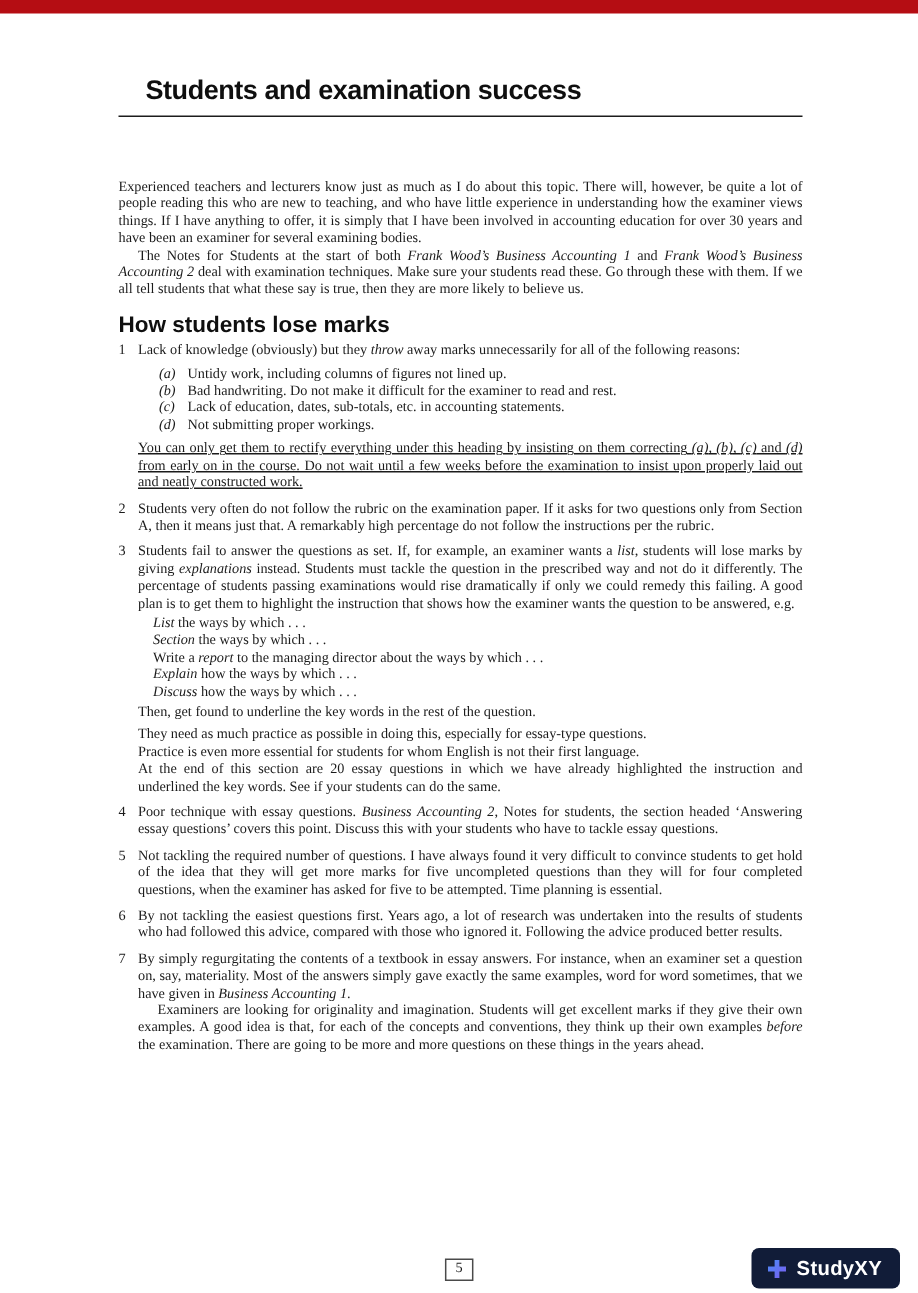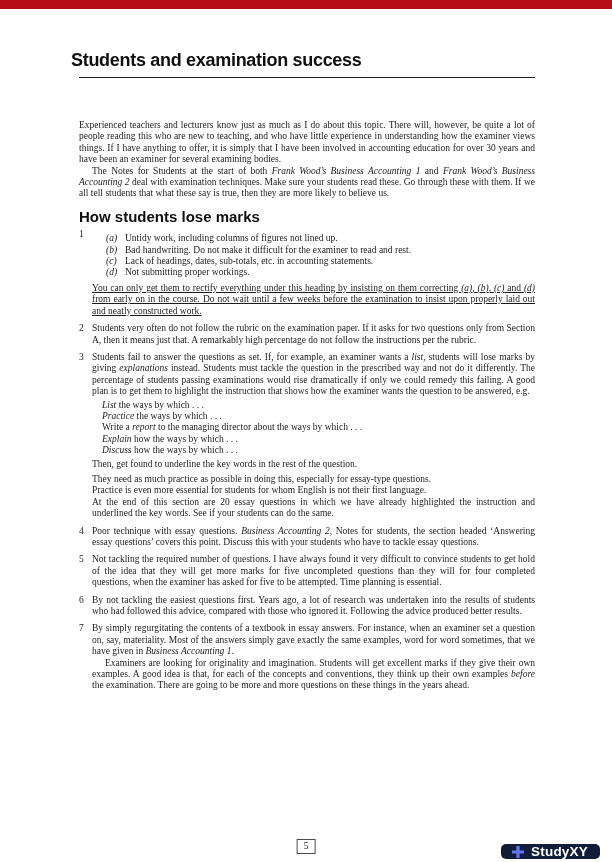--- a/index.html
+++ b/index.html
@@ -3,21 +3,21 @@
 <meta charset="utf-8">
 <style>
   html,body{margin:0;padding:0;}
   body{
     width:612px;height:862px;position:relative;overflow:hidden;
     background:#ffffff;color:#1b1b1b;
     font-family:"Liberation Serif", serif;
   }
   .topbar{position:absolute;top:0;left:0;right:0;height:9px;background:#b50d13;}
   .title{
-    position:absolute;top:50px;left:71px;width:456px;margin:0;
+    position:absolute;top:50px;left:97px;width:456px;margin:0;
     font-family:"Liberation Sans", sans-serif;font-size:18px;font-weight:700;
     color:#0f0f0f;letter-spacing:-0.3px;
   }
   .rule{position:absolute;top:77px;left:79px;width:456px;border-top:1.4px solid #1c1c1c;}
   .content{
     position:absolute;top:120px;left:79px;width:456px;
     font-size:9.5px;line-height:11.4px;text-align:justify;
   }
   .para{margin:0;}
   .para.first-indent{text-indent:13px;}
@@ -35,21 +35,21 @@
   .after{margin-top:4px;text-decoration:underline;}
   .examples{margin:2px 0 2px 10px;text-align:left;}
   .exline{margin:0;}
   .notes{margin-top:4px;}
   .pagenum{
     position:absolute;bottom:8px;left:50%;transform:translateX(-50%);
     border:1px solid #4a4a4a;padding:1px 6px;font-size:9.5px;line-height:11px;
     background:#fff;
   }
   .logo{
-    position:absolute;right:12px;bottom:3px;height:15px;
+    position:absolute;right:12px;bottom:3px;height:27px;
     background:#111c38;border-radius:5px;
     display:flex;align-items:center;gap:6px;padding:0 12px 0 10px;
   }
   .brand{
     color:#ffffff;font-family:"Liberation Sans", sans-serif;
     font-weight:700;font-size:13.5px;letter-spacing:0.2px;
   }
 </style>
 </head>
 <body>
@@ -62,32 +62,33 @@
 <div class="content">
 
   <p class="para">Experienced teachers and lecturers know just as much as I do about this topic. There will, however, be quite a lot of people reading this who are new to teaching, and who have little experience in understanding how the examiner views things. If I have anything to offer, it is simply that I have been involved in accounting education for over 30 years and have been an examiner for several examining bodies.</p>
   <p class="para first-indent">The Notes for Students at the start of both <i>Frank Wood’s Business Accounting 1</i> and <i>Frank Wood’s Business Accounting 2</i> deal with examination techniques. Make sure your students read these. Go through these with them. If we all tell students that what these say is true, then they are more likely to believe us.</p>
 
   <h2 class="heading">How students lose marks</h2>
 
   <div class="item">
     <div class="num">1</div>
     <div class="itembody">
+      <p class="para">Lack of knowledge (obviously) but they <i>throw</i> away marks unnecessarily for all of the following reasons:</p>
       <div class="sublist">
         <div class="subitem">
           <span class="sublabel">(a)</span>
           <span class="subtext">Untidy work, including columns of figures not lined up.</span>
         </div>
         <div class="subitem">
           <span class="sublabel">(b)</span>
           <span class="subtext">Bad handwriting. Do not make it difficult for the examiner to read and rest.</span>
         </div>
         <div class="subitem">
           <span class="sublabel">(c)</span>
-          <span class="subtext">Lack of headings, dates, sub-totals, etc. in accounting statements.</span>
+          <span class="subtext">Lack of education, dates, sub-totals, etc. in accounting statements.</span>
         </div>
         <div class="subitem">
           <span class="sublabel">(d)</span>
           <span class="subtext">Not submitting proper workings.</span>
         </div>
       </div>
       <p class="para after">You can only get them to rectify everything under this heading by insisting on them correcting <i>(a)</i>, <i>(b)</i>, <i>(c)</i> and <i>(d)</i> from early on in the course. Do not wait until a few weeks before the examination to insist upon properly laid out and neatly constructed work.</p>
     </div>
   </div>
 
@@ -97,21 +98,21 @@
       <p class="para">Students very often do not follow the rubric on the examination paper. If it asks for two questions only from Section A, then it means just that. A remarkably high percentage do not follow the instructions per the rubric.</p>
     </div>
   </div>
 
   <div class="item">
     <div class="num">3</div>
     <div class="itembody">
       <p class="para">Students fail to answer the questions as set. If, for example, an examiner wants a <i>list</i>, students will lose marks by giving <i>explanations</i> instead. Students must tackle the question in the prescribed way and not do it differently. The percentage of students passing examinations would rise dramatically if only we could remedy this failing. A good plan is to get them to highlight the instruction that shows how the examiner wants the question to be answered, e.g.</p>
       <div class="examples">
         <p class="exline"><i>List</i> the ways by which . . .</p>
-        <p class="exline"><i>Practice</i> the ways by which . . .</p>
+        <p class="exline"><i>Section</i> the ways by which . . .</p>
         <p class="exline">Write a <i>report</i> to the managing director about the ways by which . . .</p>
         <p class="exline"><i>Explain</i> how the ways by which . . .</p>
         <p class="exline"><i>Discuss</i> how the ways by which . . .</p>
       </div>
       <p class="para">Then, get found to underline the key words in the rest of the question.</p>
       <div class="notes">
         <p class="para">They need as much practice as possible in doing this, especially for essay-type questions.</p>
         <p class="para">Practice is even more essential for students for whom English is not their first language.</p>
         <p class="para">At the end of this section are 20 essay questions in which we have already highlighted the instruction and underlined the key words. See if your students can do the same.</p>
       </div>

